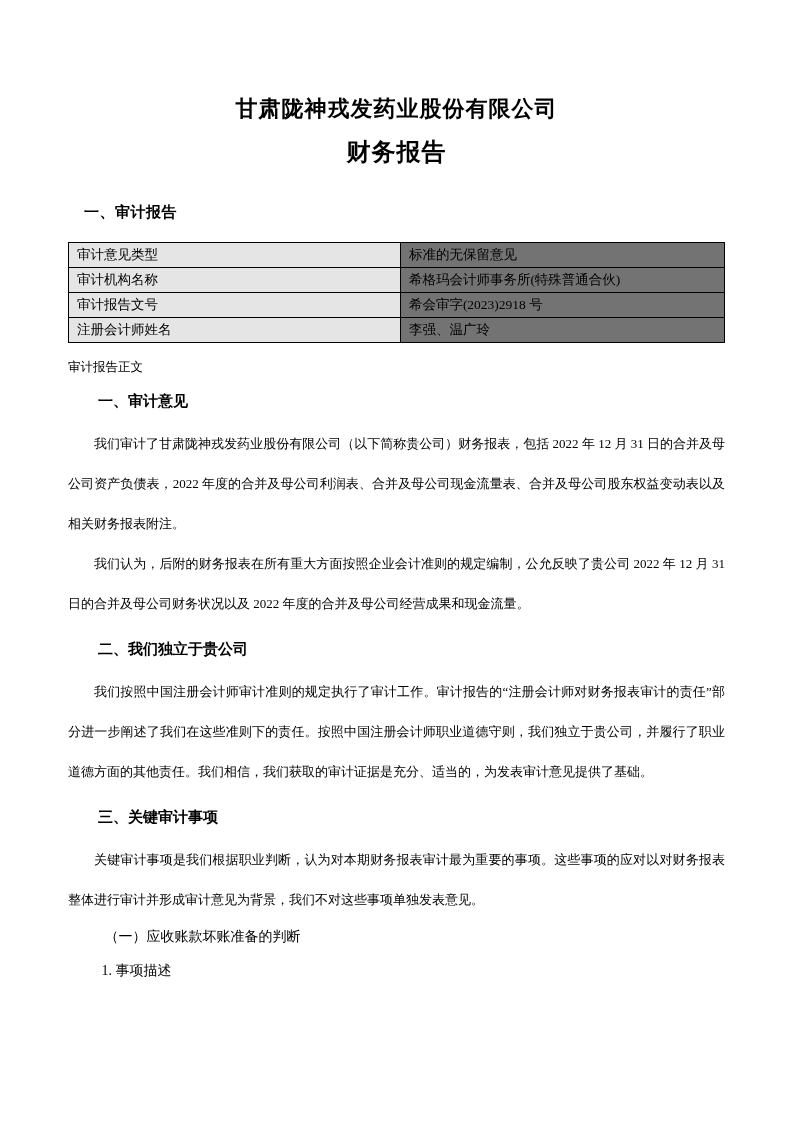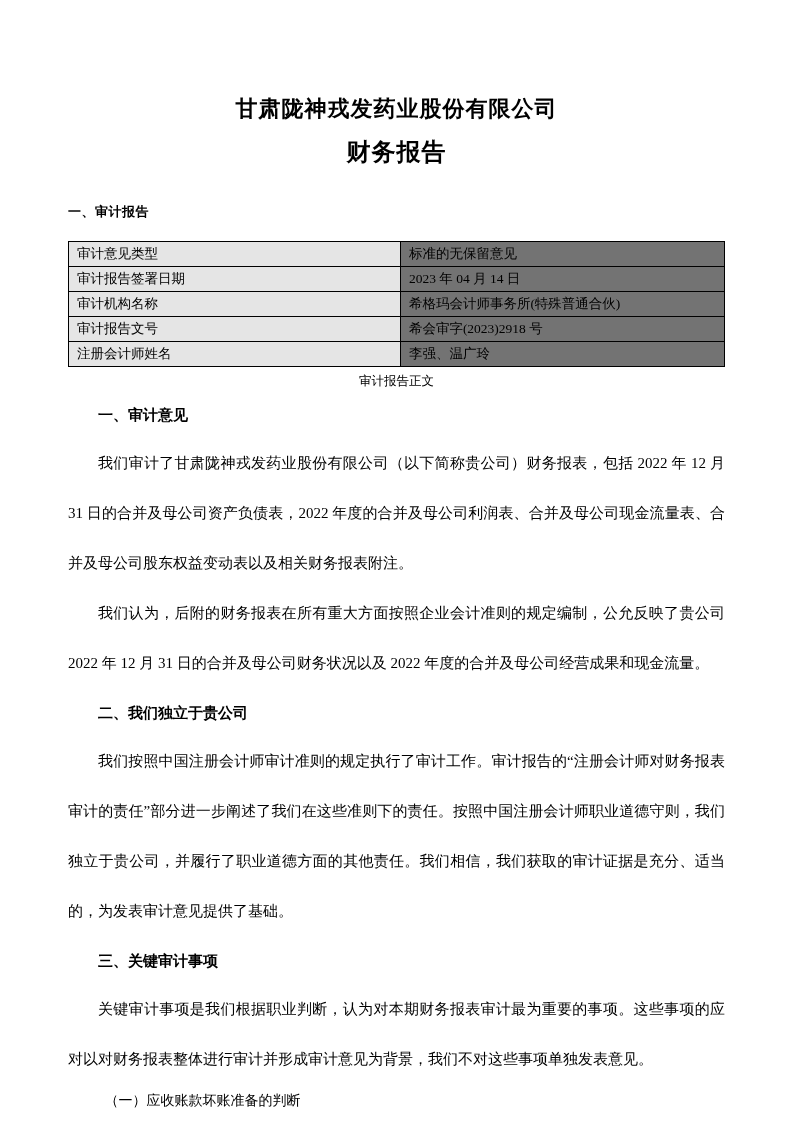--- a/index.html
+++ b/index.html
@@ -30,23 +30,23 @@
     }
     .doc-subtitle {
       font-size: 24px;
       font-weight: bold;
       text-align: center;
       line-height: 1.2;
       margin: 0 0 36px 0;
       letter-spacing: 1px;
     }
     .section-heading {
-      font-size: 13px;
+      font-size: 15px;
       font-weight: bold;
-      margin: 0 0 20px 0;
+      margin: 0 0 20px 16px;
       letter-spacing: 0.5px;
     }
     table.audit-table {
       width: 100%;
       border-collapse: collapse;
       table-layout: fixed;
     }
     table.audit-table td {
       border: 1px solid #000000;
       font-size: 13.5px;
@@ -55,34 +55,34 @@
       vertical-align: middle;
     }
     td.cell-label {
       background: #e5e5e5;
       width: 48%;
     }
     td.cell-value {
       background: #737373;
     }
     .table-caption {
-      text-align: center;
+      text-align: left;
       font-size: 12.5px;
-      margin: 6px 0 4px 0;
+      margin: 16px 0 4px 0;
     }
     .body-heading {
       font-size: 15px;
       font-weight: bold;
       text-indent: 2em;
       line-height: 34px;
       margin: 8px 0 6px 0;
     }
     p.body-para {
-      font-size: 15px;
-      line-height: 50px;
+      font-size: 13px;
+      line-height: 40px;
       text-indent: 2em;
       text-align: justify;
       margin: 0;
     }
     .sub-line {
       font-size: 14px;
       line-height: 34px;
       text-indent: 2.6em;
       margin: 0;
     }
@@ -98,24 +98,20 @@
   <h1 class="doc-title">甘肃陇神戎发药业股份有限公司</h1>
   <h2 class="doc-subtitle">财务报告</h2>
 
   <div class="section-heading">一、审计报告</div>
 
   <table class="audit-table">
     <tbody>
       <tr>
         <td class="cell-label">审计意见类型</td>
         <td class="cell-value">标准的无保留意见</td>
-      </tr>
-      <tr>
-        <td class="cell-label">审计报告签署日期</td>
-        <td class="cell-value">2023 年 04 月 14 日</td>
       </tr>
       <tr>
         <td class="cell-label">审计机构名称</td>
         <td class="cell-value">希格玛会计师事务所(特殊普通合伙)</td>
       </tr>
       <tr>
         <td class="cell-label">审计报告文号</td>
         <td class="cell-value">希会审字(2023)2918 号</td>
       </tr>
       <tr>

